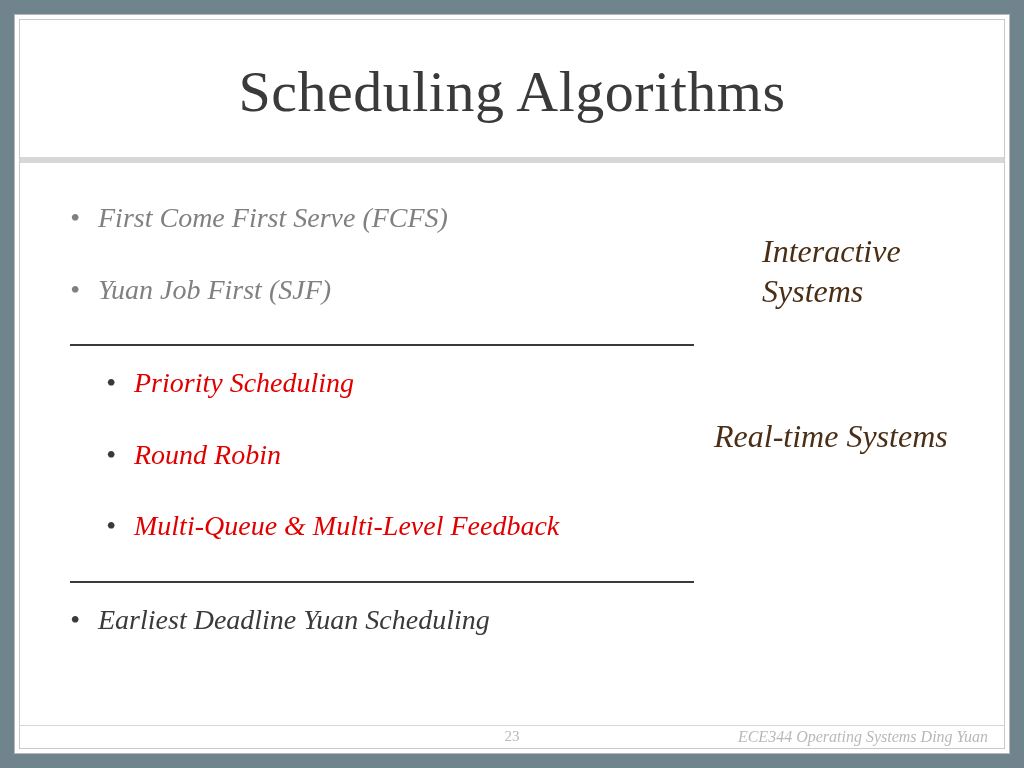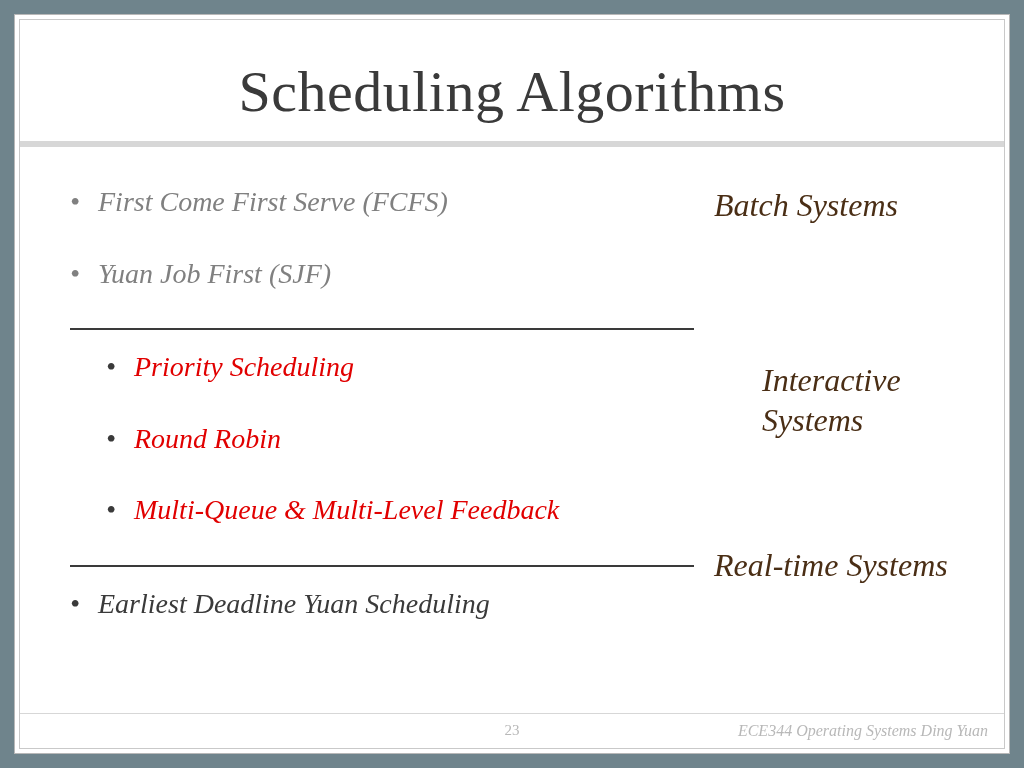--- a/index.html
+++ b/index.html
@@ -19,21 +19,21 @@
   .inner-frame {
     width: 100%;
     height: 100%;
     border: 1px solid #c9c9c9;
     position: relative;
     display: flex;
     flex-direction: column;
   }
   .title-area {
     text-align: center;
-    padding: 38px 20px 16px 20px;
+    padding: 38px 20px 32px 20px;
   }
   .title {
     font-size: 58px;
     font-weight: 400;
     color: #3a3a3a;
     letter-spacing: 0.5px;
   }
   .title-divider {
     height: 6px;
     background: #d7d7d7;
@@ -92,21 +92,21 @@
   .right-col .cat-rt { padding-top: 0; }
   .group { }
   .group-batch { }
   .group-inter { }
   .group-rt { }
   .footer {
     position: absolute;
     bottom: 1px;
     left: 0;
     right: 0;
-    height: 34px;
+    height: 22px;
     border-top: 1px solid #d7d7d7;
     display: flex;
     align-items: center;
     font-size: 14px;
     color: #b8b8b8;
     font-style: italic;
     font-family: 'Brush Script MT', cursive;
   }
   .footer .page-num {
     position: absolute;
@@ -158,23 +158,20 @@
 
         <div class="group group-rt">
           <ul class="bullets">
             <li>Earliest Deadline Yuan Scheduling</li>
           </ul>
         </div>
 
       </div>
 
       <div class="right-col">
-        <div class="cat-block cat-batch">
-          <div class="category">Batch Systems</div>
-        </div>
         <div class="cat-block cat-inter">
           <div class="category">Interactive Systems</div>
         </div>
         <div class="cat-block cat-rt">
           <div class="category">Real-time Systems</div>
         </div>
       </div>
     </div>
 
     <div class="footer">

